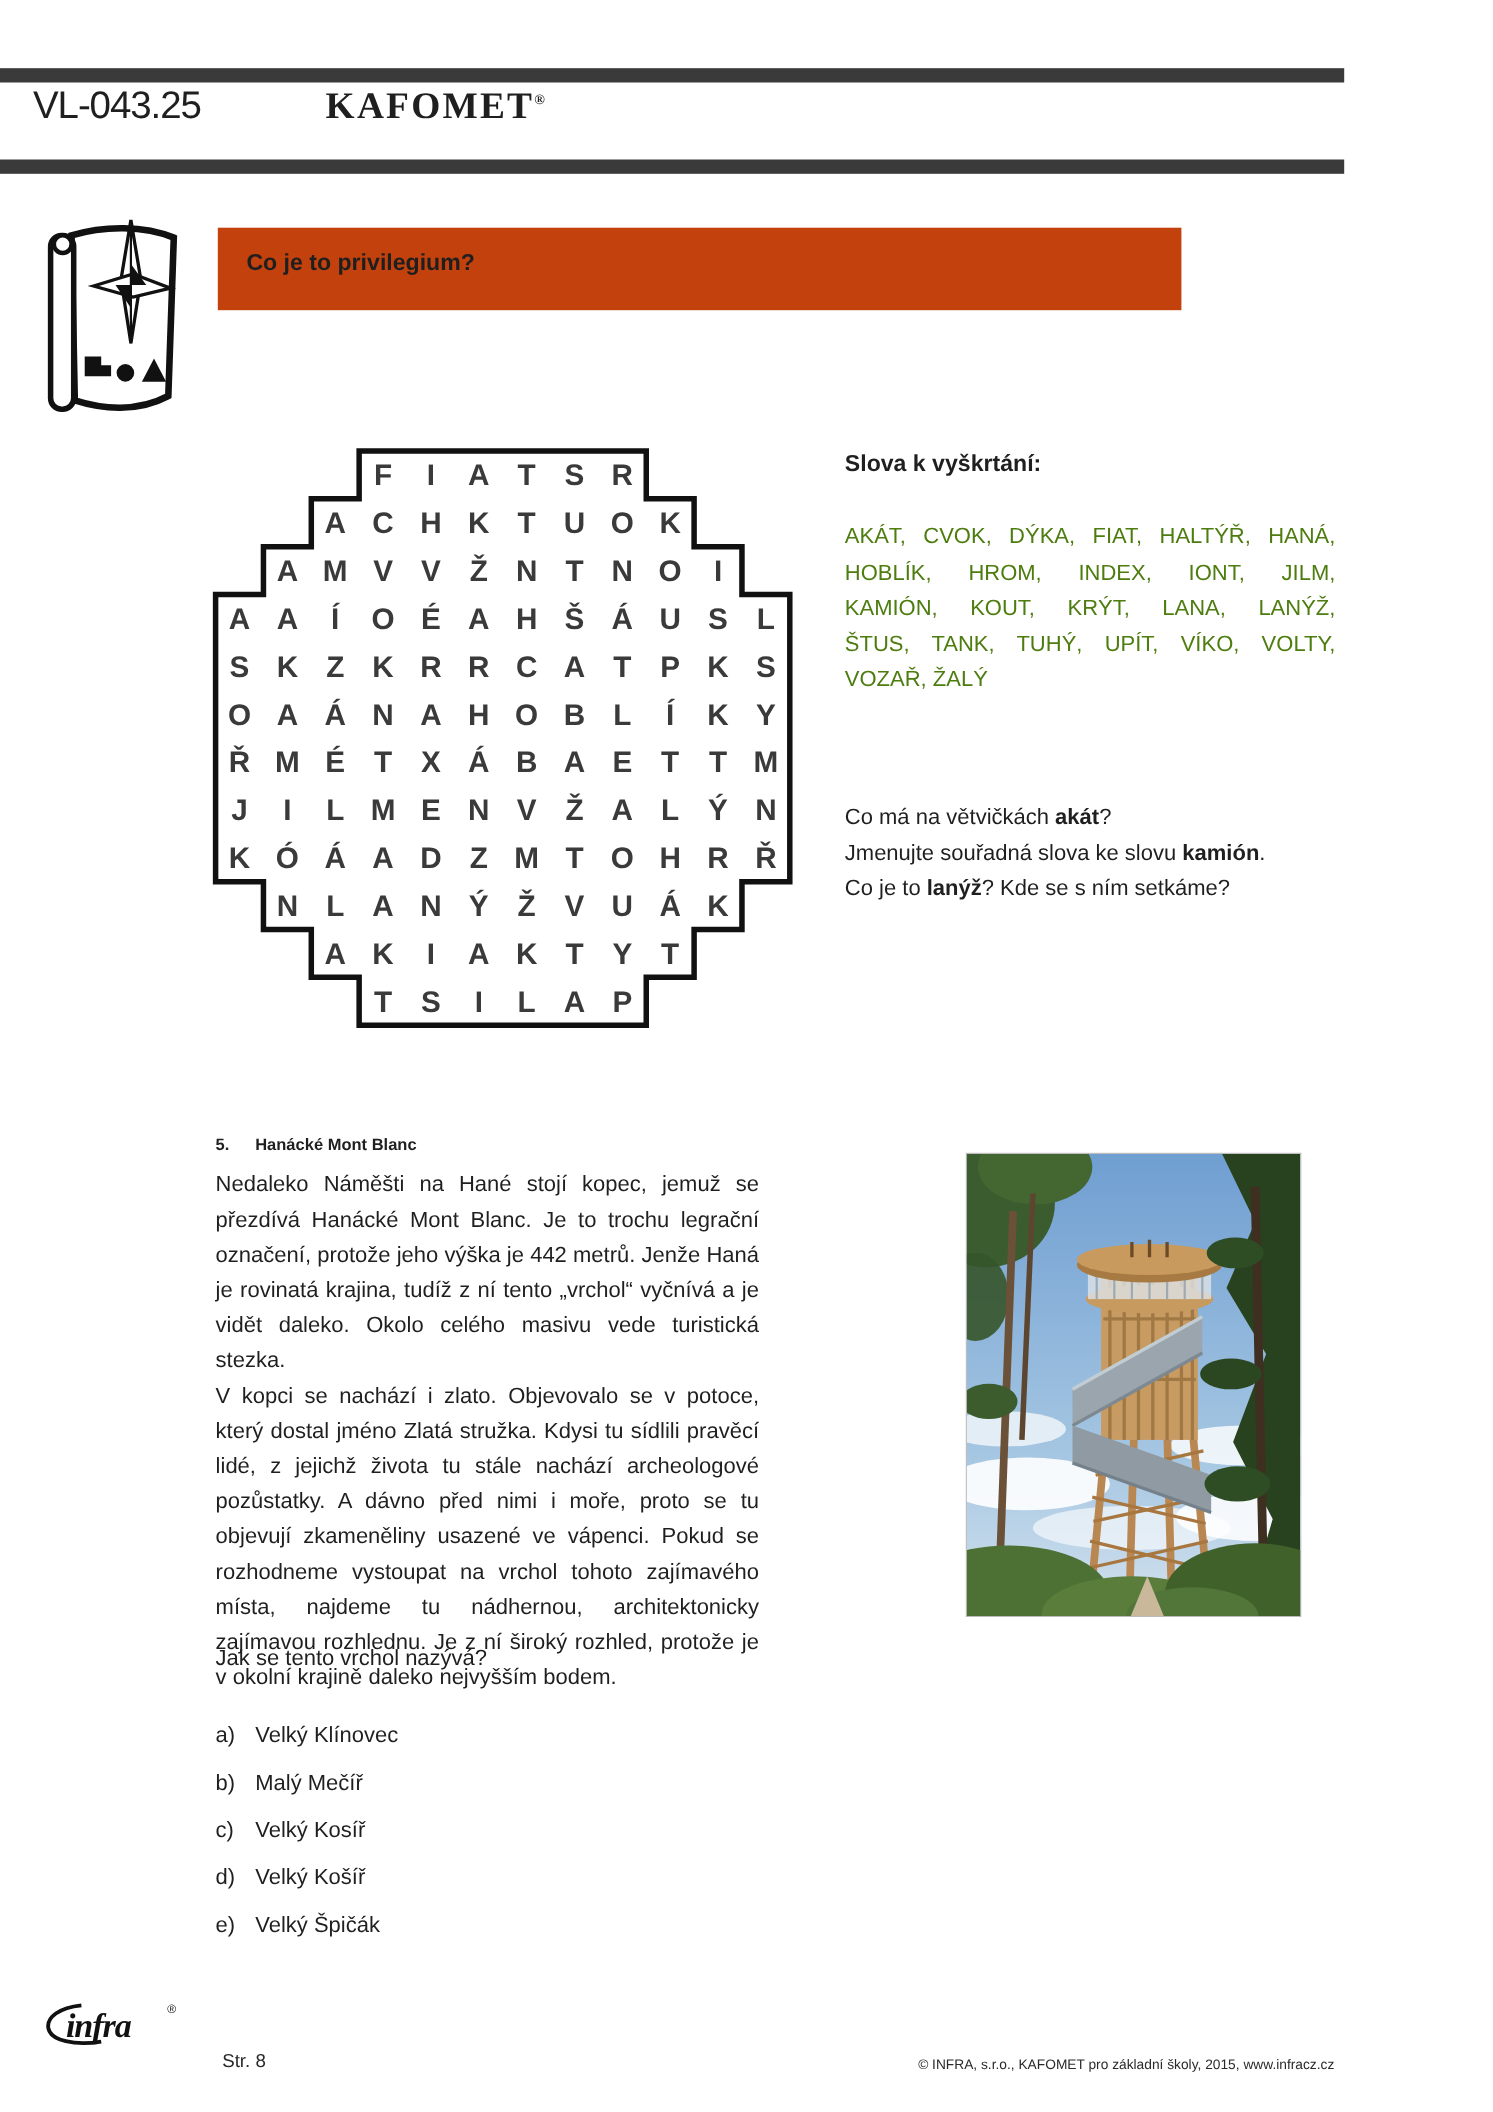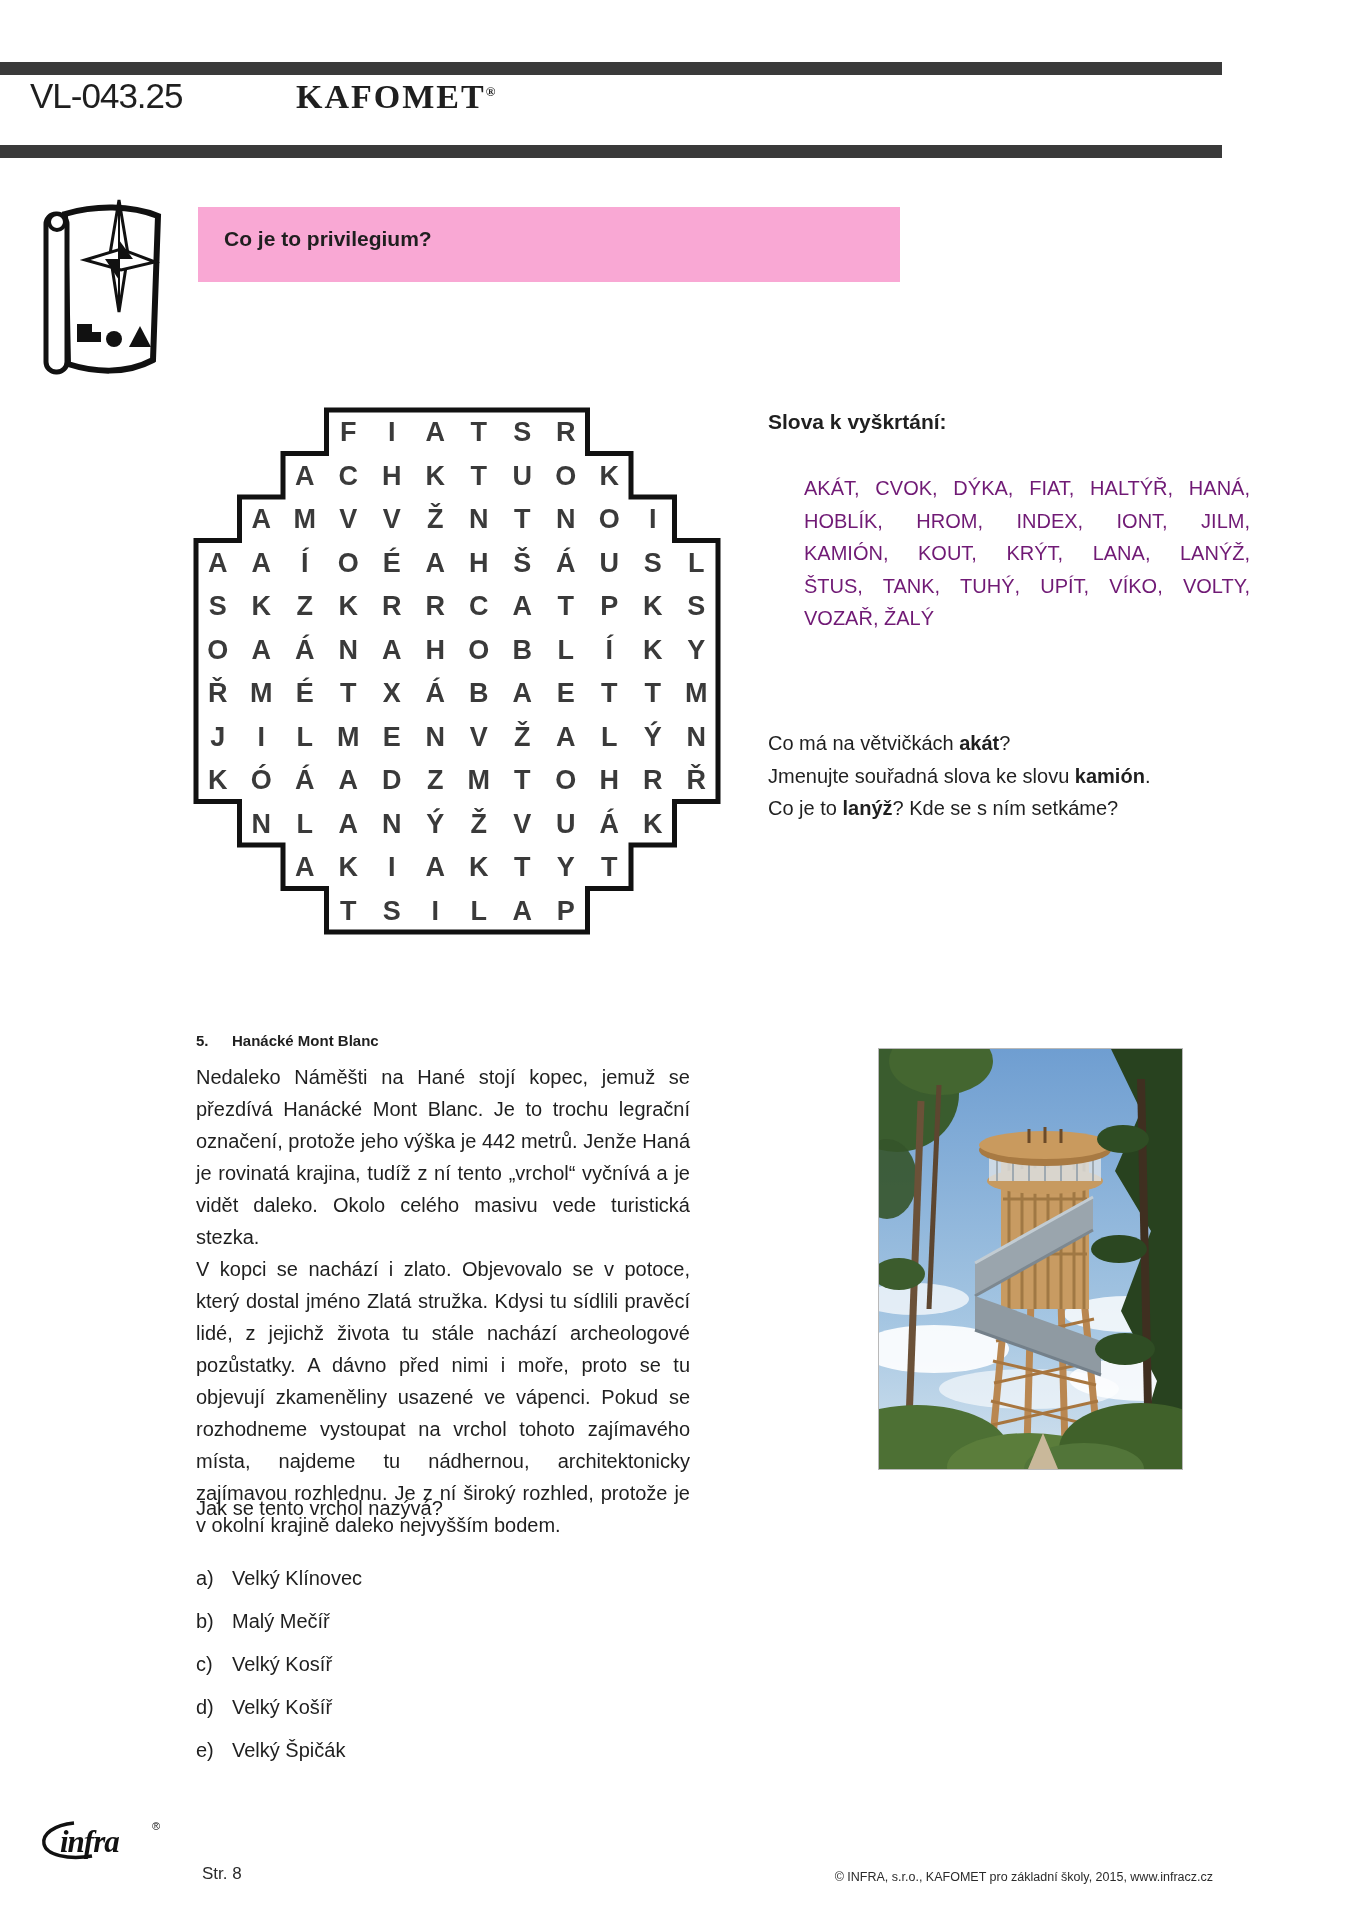--- a/index.html
+++ b/index.html
@@ -6,28 +6,28 @@
   .page{position:relative;width:1357px;height:1920px;background:#fff;overflow:hidden;
         font-family:"Liberation Sans",sans-serif;color:#1f1f1f;}
   .bar{position:absolute;left:0;width:1222px;height:13px;background:#3a3a3a;}
   .bar-top{top:62px;}
   .bar-bottom{top:145px;}
   .header-code{position:absolute;left:30px;top:76px;font-size:35px;font-weight:normal;letter-spacing:-1px;}
   .header-brand{position:absolute;left:296px;top:78px;font-family:"Liberation Serif",serif;
                 font-size:34px;font-weight:bold;letter-spacing:2px;}
   .header-brand sup{font-size:13px;}
   .flag-icon{position:absolute;left:35px;top:188px;}
-  .info-box{position:absolute;left:198px;top:207px;width:702px;background:#f9a8d4;
+  .info-box{position:absolute;left:198px;top:207px;width:876px;background:#c2410c;
             padding:20px 26px 22px 26px;box-sizing:border-box;}
   .info-box-title{font-size:21px;font-weight:bold;margin-bottom:9px;}
   .info-box-body{font-size:20px;font-style:italic;line-height:31px;}
   .grid-wrap{position:absolute;left:190px;top:404px;}
   .grid-letter{font-family:"Liberation Sans",sans-serif;font-size:27px;font-weight:bold;fill:#3a3a3a;}
   .words-title{position:absolute;left:768px;top:410px;font-size:21px;font-weight:bold;}
-  .word-list{position:absolute;left:768px;top:472px;width:446px;font-size:20px;line-height:32.5px;color:#701a75;margin-left:36px;}
+  .word-list{position:absolute;left:768px;top:472px;width:446px;font-size:20px;line-height:32.5px;color:#4d7c0f;}
   .word-line{text-align:justify;text-align-last:justify;}
   .word-line.last{text-align-last:left;}
   .questions{position:absolute;left:768px;top:727px;width:460px;font-size:20px;line-height:32.5px;}
   .section5{position:absolute;left:196px;top:1032px;width:494px;}
   .s5-head{font-size:15px;font-weight:bold;margin-bottom:12px;}
   .s5-num{display:inline-block;width:36px;}
   .s5-para{font-size:20px;line-height:32px;text-align:justify;margin:0;}
   .s5-question{position:absolute;left:196px;top:1497px;font-size:20px;text-align:right;}
   .options{position:absolute;left:196px;top:1567px;font-size:20px;}
   .option-row{height:43px;display:flex;align-items:flex-start;}

